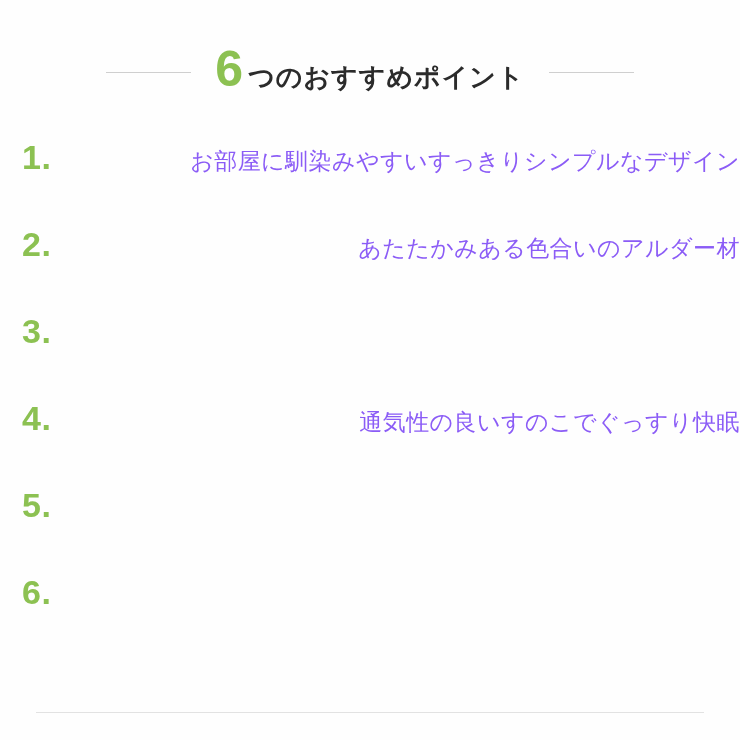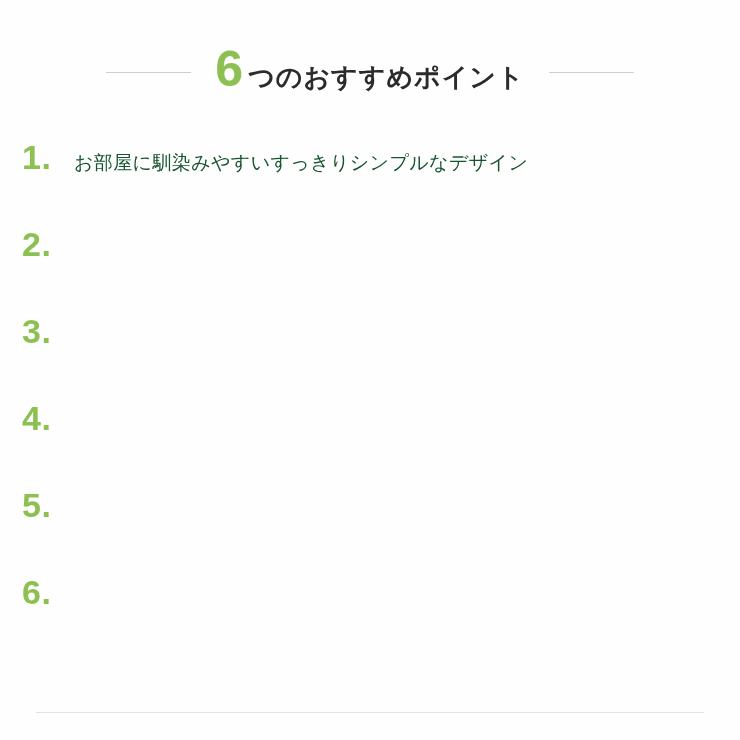--- a/index.html
+++ b/index.html
@@ -82,24 +82,25 @@
     width: 52px;
     font-size: 34px;
     font-weight: bold;
     color: #8cc152;
     line-height: 1;
     text-align: left;
     letter-spacing: 0.02em;
   }
   .item-text {
     flex: 1 1 auto;
-    font-size: 19px;
-    color: #14532d;
+    font-size: 23px;
+    color: #8b5cf6;
     line-height: 1.2;
     letter-spacing: 0.02em;
+    text-align: right;
   }
 
   
   .bottom-rule {
     position: absolute;
     left: 36px;
     top: 712px;
     width: 668px;
     height: 1px;
     background: #e2e2e2;
@@ -121,28 +122,30 @@
 
   <div class="list">
 
     <div class="list-item">
       <span class="item-num">1.</span>
       <span class="item-text">お部屋に馴染みやすいすっきりシンプルなデザイン</span>
     </div>
 
     <div class="list-item">
       <span class="item-num">2.</span>
+      <span class="item-text">あたたかみある色合いのアルダー材</span>
     </div>
 
     <div class="list-item">
       <span class="item-num">3.</span>
     </div>
 
     <div class="list-item">
       <span class="item-num">4.</span>
+      <span class="item-text">通気性の良いすのこでぐっすり快眠</span>
     </div>
 
     <div class="list-item">
       <span class="item-num">5.</span>
     </div>
 
     <div class="list-item">
       <span class="item-num">6.</span>
     </div>
 

